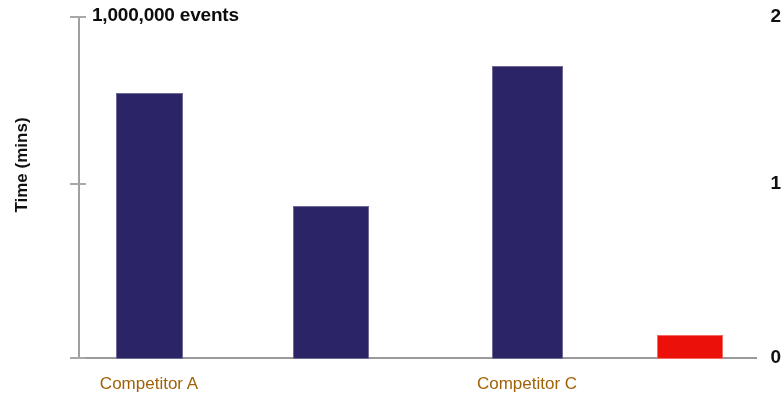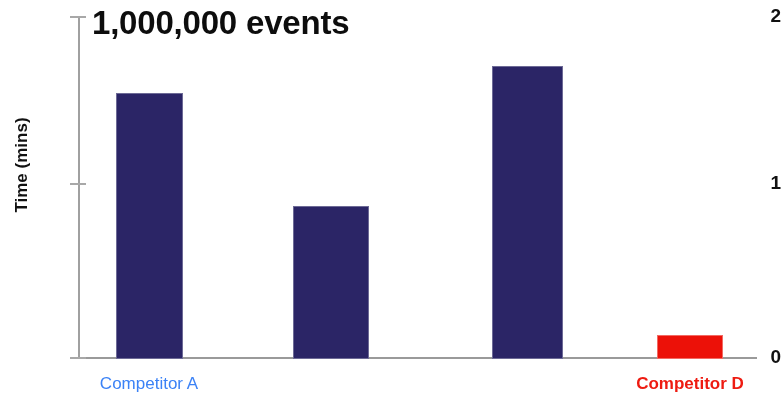--- a/index.html
+++ b/index.html
@@ -16,21 +16,21 @@
     height: 419px;
     background: #ffffff;
     overflow: hidden;
   }
 
   
   .chart-title {
     position: absolute;
     left: 92px;
     top: 4px;
-    font-size: 33px;
+    font-size: 19px;
     font-weight: bold;
     color: #0d0d0d;
     letter-spacing: -0.2px;
     white-space: nowrap;
   }
 
   
   .y-axis-label {
     position: absolute;
     left: -38px;
@@ -102,21 +102,21 @@
     background: #ec1108;
     border: 1px solid #f26a63;
   }
 
   
   .cat-label {
     position: absolute;
     top: 374px;
     text-align: center;
     font-size: 17px;
-    color: #3b82f6;
+    color: #a16207;
     white-space: nowrap;
   }
   .cat-label.highlight {
     color: #ee1b11;
     font-weight: bold;
   }
 </style>
 </head>
 <body>
 
@@ -139,15 +139,15 @@
   <div class="y-tick-label" style="top:6px">2</div>
 
   <div class="plot-area">
     <div class="bar navy" title="Competitor A: 1.55" style="left: 116px; width: 67px; height: 265.825px; top: 93.175px; background: rgb(43, 37, 102);"></div>
     <div class="bar navy" title="Competitor B: 0.89" style="left: 293px; width: 76px; height: 152.635px; top: 206.365px; background: rgb(43, 37, 102);"></div>
     <div class="bar navy" title="Competitor C: 1.71" style="left: 492px; width: 71px; height: 293.265px; top: 65.735px; background: rgb(43, 37, 102);"></div>
     <div class="bar red" title="Competitor D: 0.14" style="left: 657px; width: 66px; height: 24.01px; top: 334.99px; background: rgb(236, 17, 8);"></div>
   </div>
 
   <div class="cat-label" style="left:86px;width:126px">Competitor A</div>
-  <div class="cat-label highlight" style="left:627px;width:126px">Competitor D</div>
+  <div class="cat-label" style="left:464px;width:126px">Competitor C</div>
 
 </div>
 
 </body></html>

